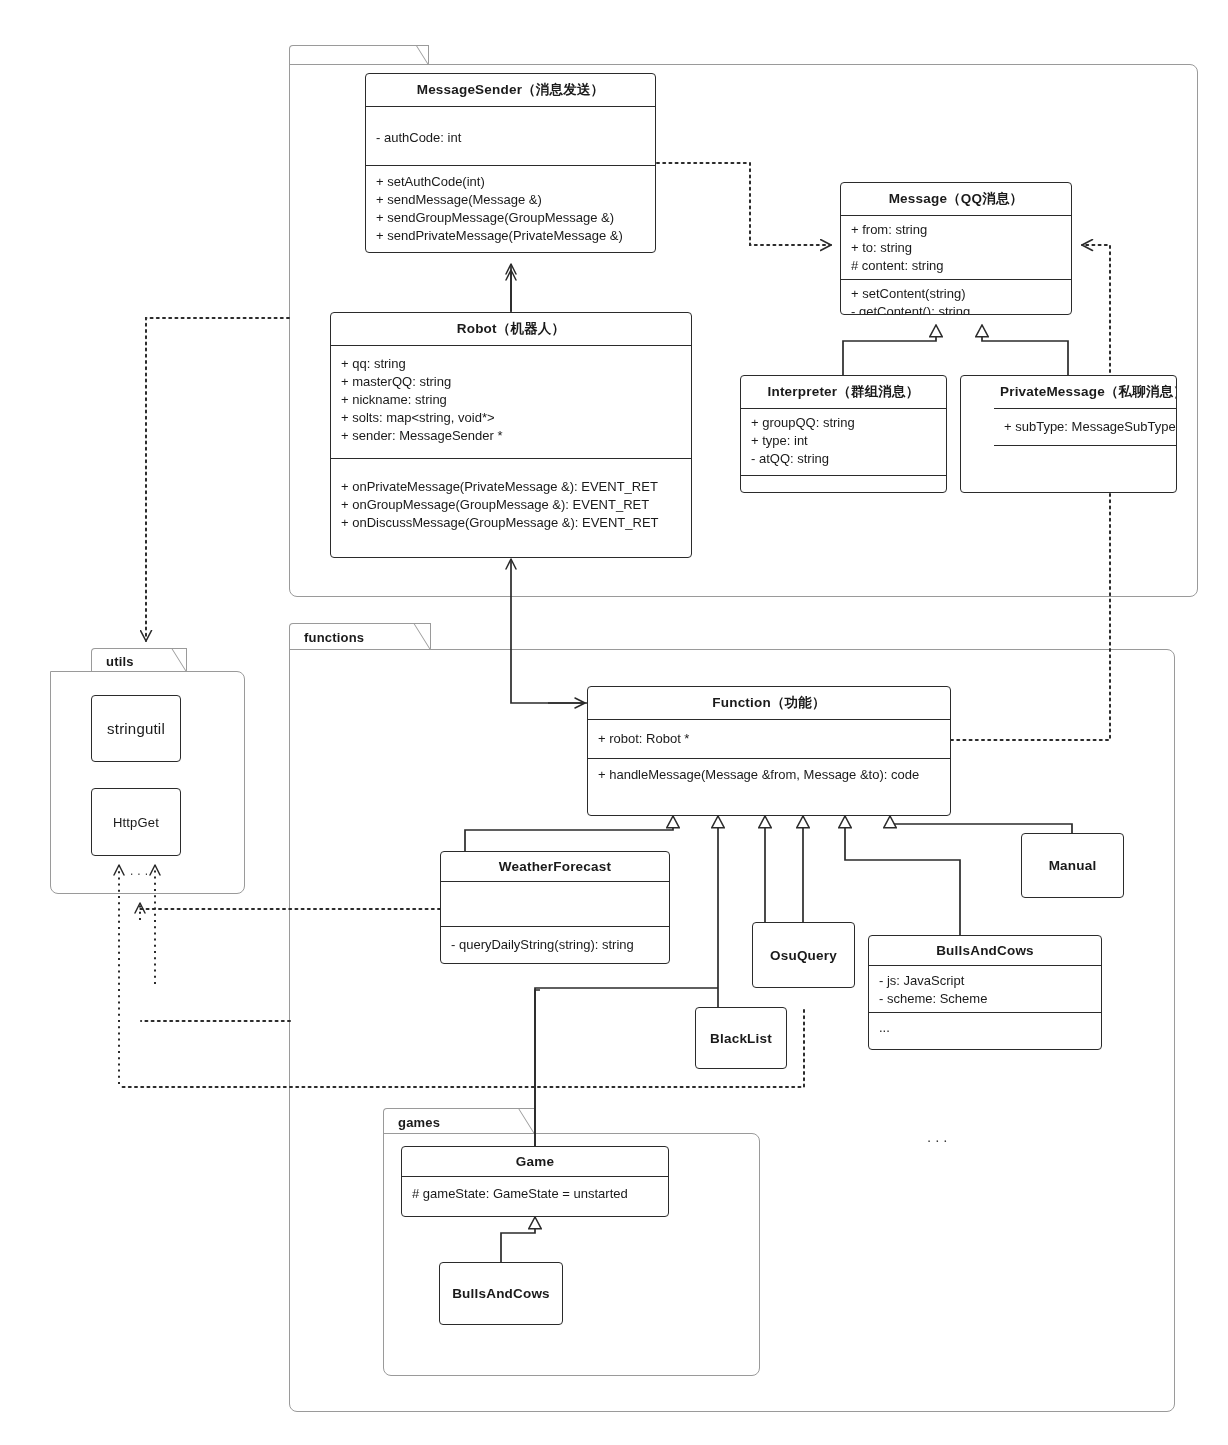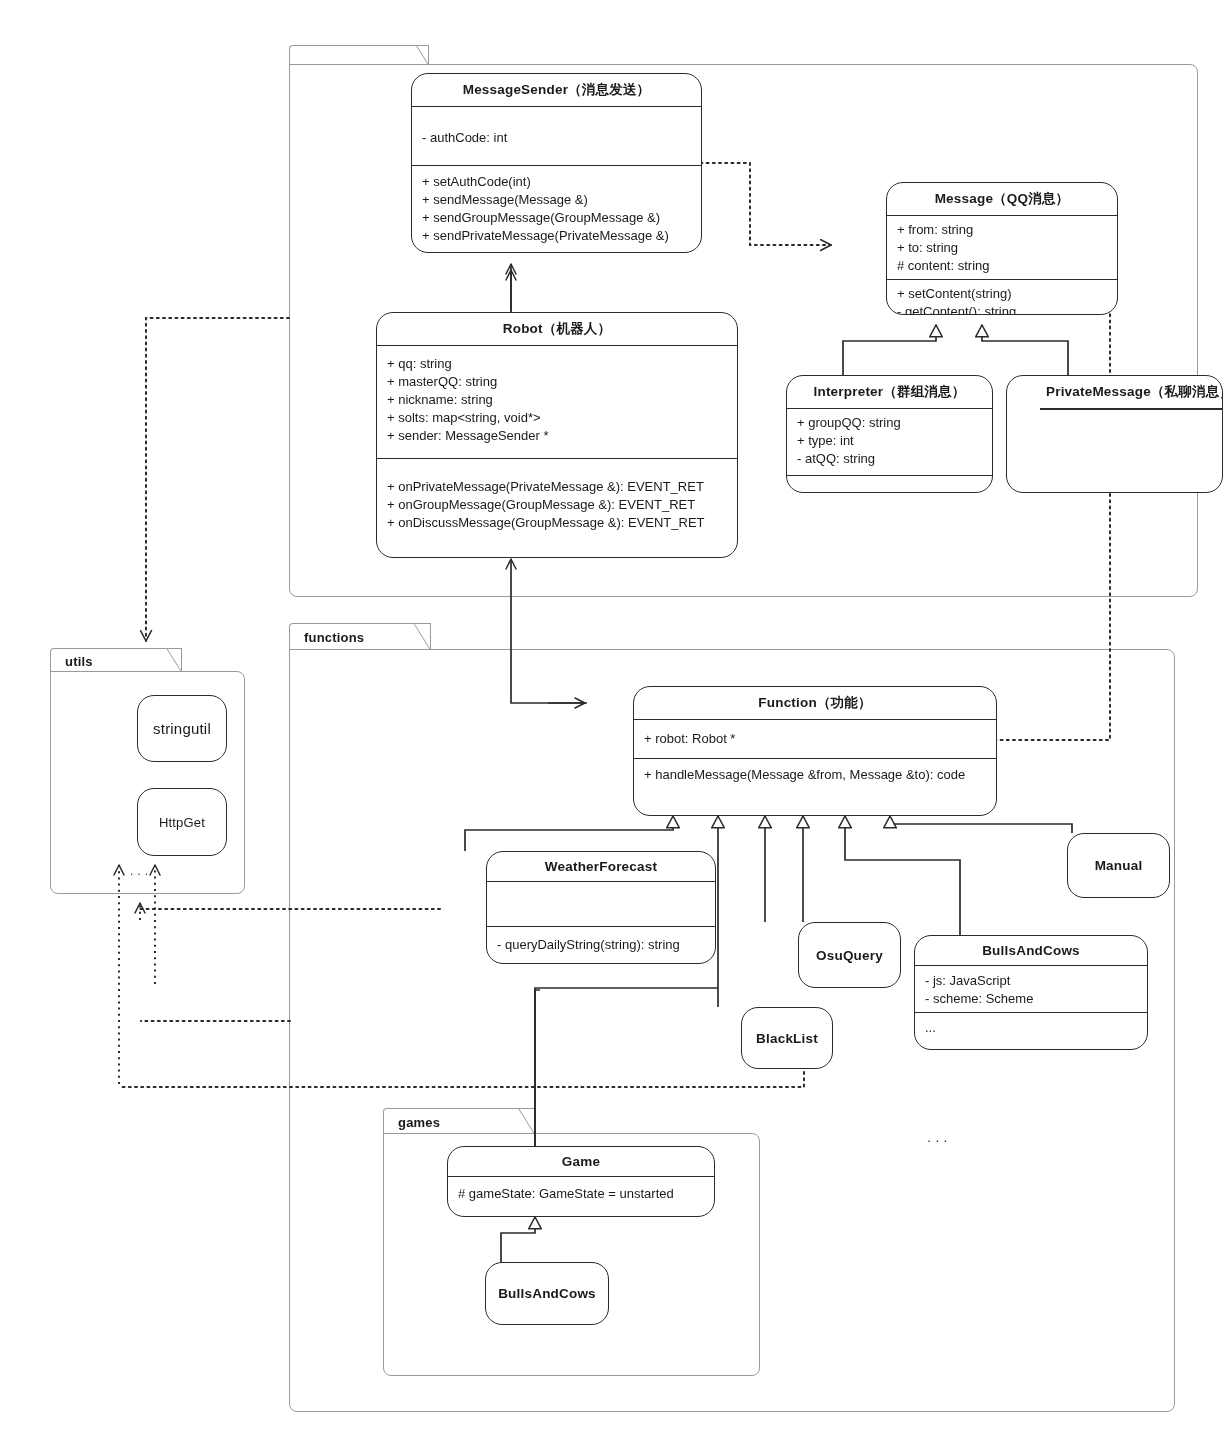--- a/index.html
+++ b/index.html
@@ -31,21 +31,21 @@
   }
   .pkg .body{
     position:absolute;left:0;
     border:1px solid #9a9a9a;background:transparent;box-sizing:border-box;
     border-radius:0 8px 8px 8px;
   }
 
   
   .cls{
     position:absolute;box-sizing:border-box;background:#fff;
-    border:1.6px solid #2b2b2b;border-radius:17px;overflow:hidden;margin-left:46px;
+    border:1.6px solid #2b2b2b;border-radius:4px;overflow:hidden;
   }
   .cls .name{
     text-align:center;font-weight:bold;font-size:13.5px;
     padding:7px 6px 7px;white-space:nowrap;
     letter-spacing:.2px;
   }
   .cls .sep{height:0;border-top:1.6px solid #2b2b2b;}
   .cls .sect{padding:7px 10px;}
   .cls .sect div{font-size:13px;line-height:18px;white-space:nowrap;}
   .cls .sect.wrap div{white-space:normal;}
@@ -74,21 +74,21 @@
 
   <div class="pkg" style="left:289px;top:623px;width:886px;height:789px;">
     <div class="tab" style="width:142px;height:27px;">
       <div class="tab-clip"></div>
       <div class="tab-label">functions</div>
     </div>
     <div class="body" style="top:26px;width:886px;height:763px;"></div>
   </div>
 
   <div class="pkg" style="left:50px;top:648px;width:195px;height:246px;">
-    <div class="tab" style="width:132px;height:24px;">
+    <div class="tab" style="width:96px;height:24px;margin-left:41px;">
       <div class="tab-clip"></div>
       <div class="tab-label">utils</div>
     </div>
     <div class="body" style="top:23px;width:195px;height:223px;"></div>
   </div>
 
   <div class="pkg" style="left:383px;top:1064px;width:326px;height:268px;margin-top:44px;">
     <div class="tab" style="width:152px;height:26px;">
       <div class="tab-clip"></div>
       <div class="tab-label">games</div>
@@ -223,20 +223,23 @@
       <div>+ type: int</div>
       <div>- atQQ: string</div>
     </div>
     <div class="sep"></div>
     <div class="sect vfill"></div>
   </div>
 
   <div class="cls flexbox" style="left:960px;top:375px;width:217px;height:118px;padding-left:33px;">
     <div class="name">PrivateMessage（私聊消息）</div>
     <div class="sep"></div>
+    <div class="sect" style="padding-top:9px;padding-bottom:9px;">
+      <div>+ subType: MessageSubType</div>
+    </div>
     <div class="sep"></div>
     <div class="sect vfill"></div>
   </div>
 
   <div class="cls flexbox" style="left:587px;top:686px;width:364px;height:130px;">
     <div class="name">Function（功能）</div>
     <div class="sep"></div>
     <div class="sect" style="padding-top:10px;padding-bottom:10px;">
       <div>+ robot: Robot *</div>
     </div>

